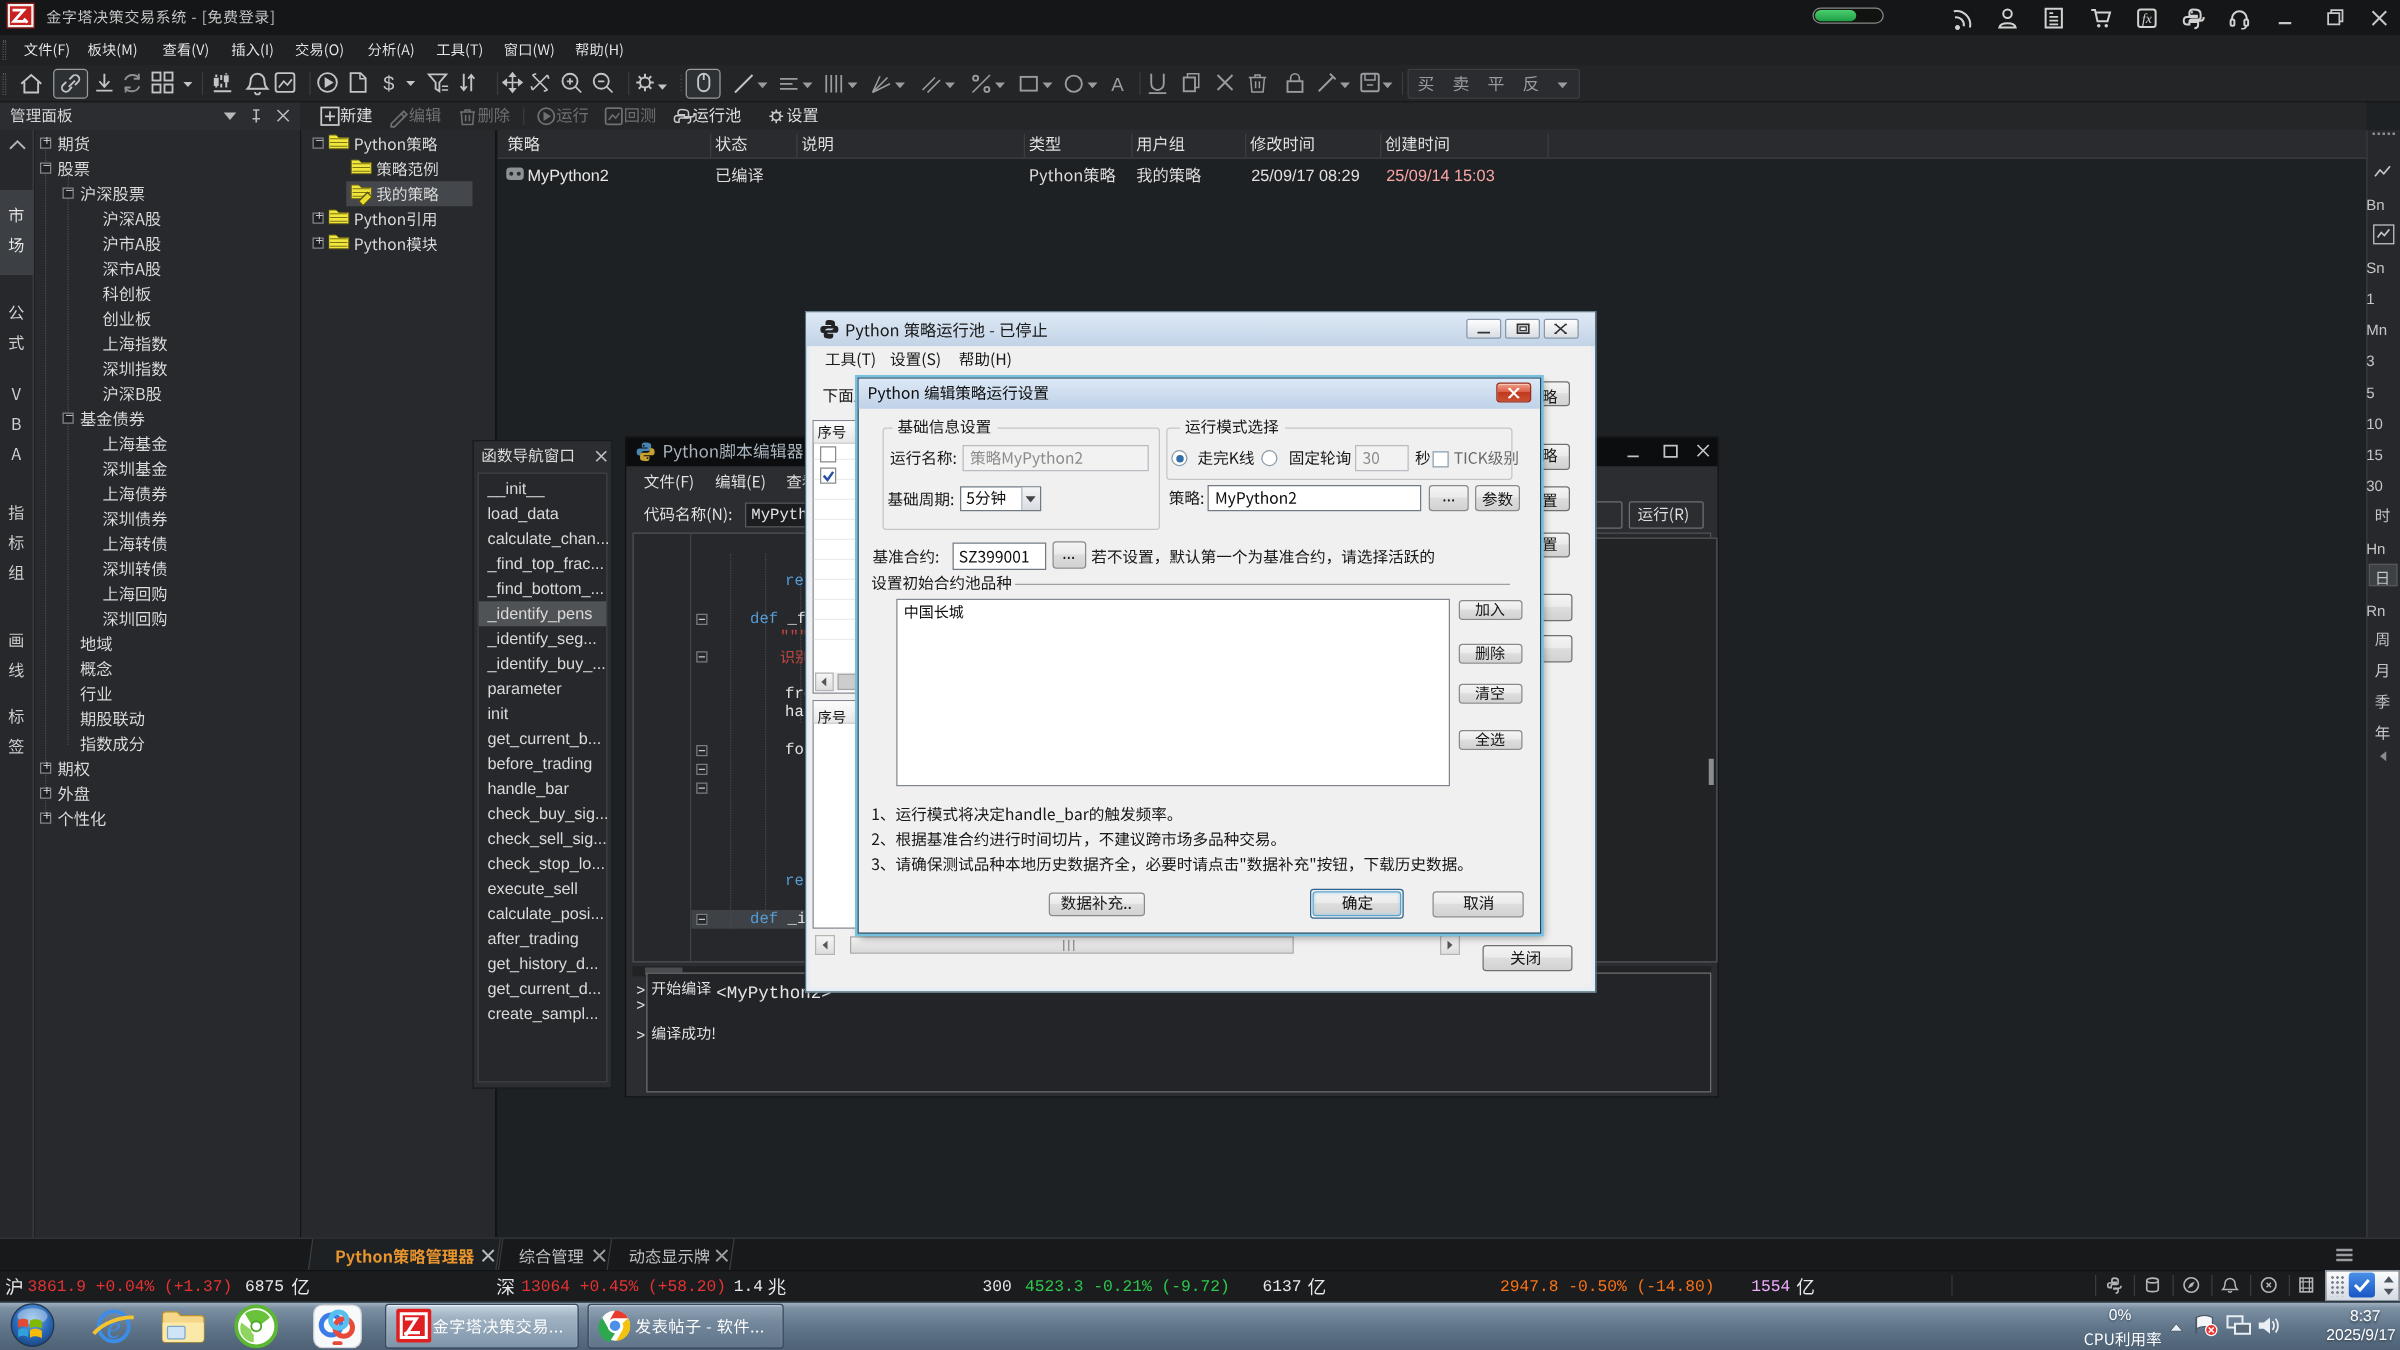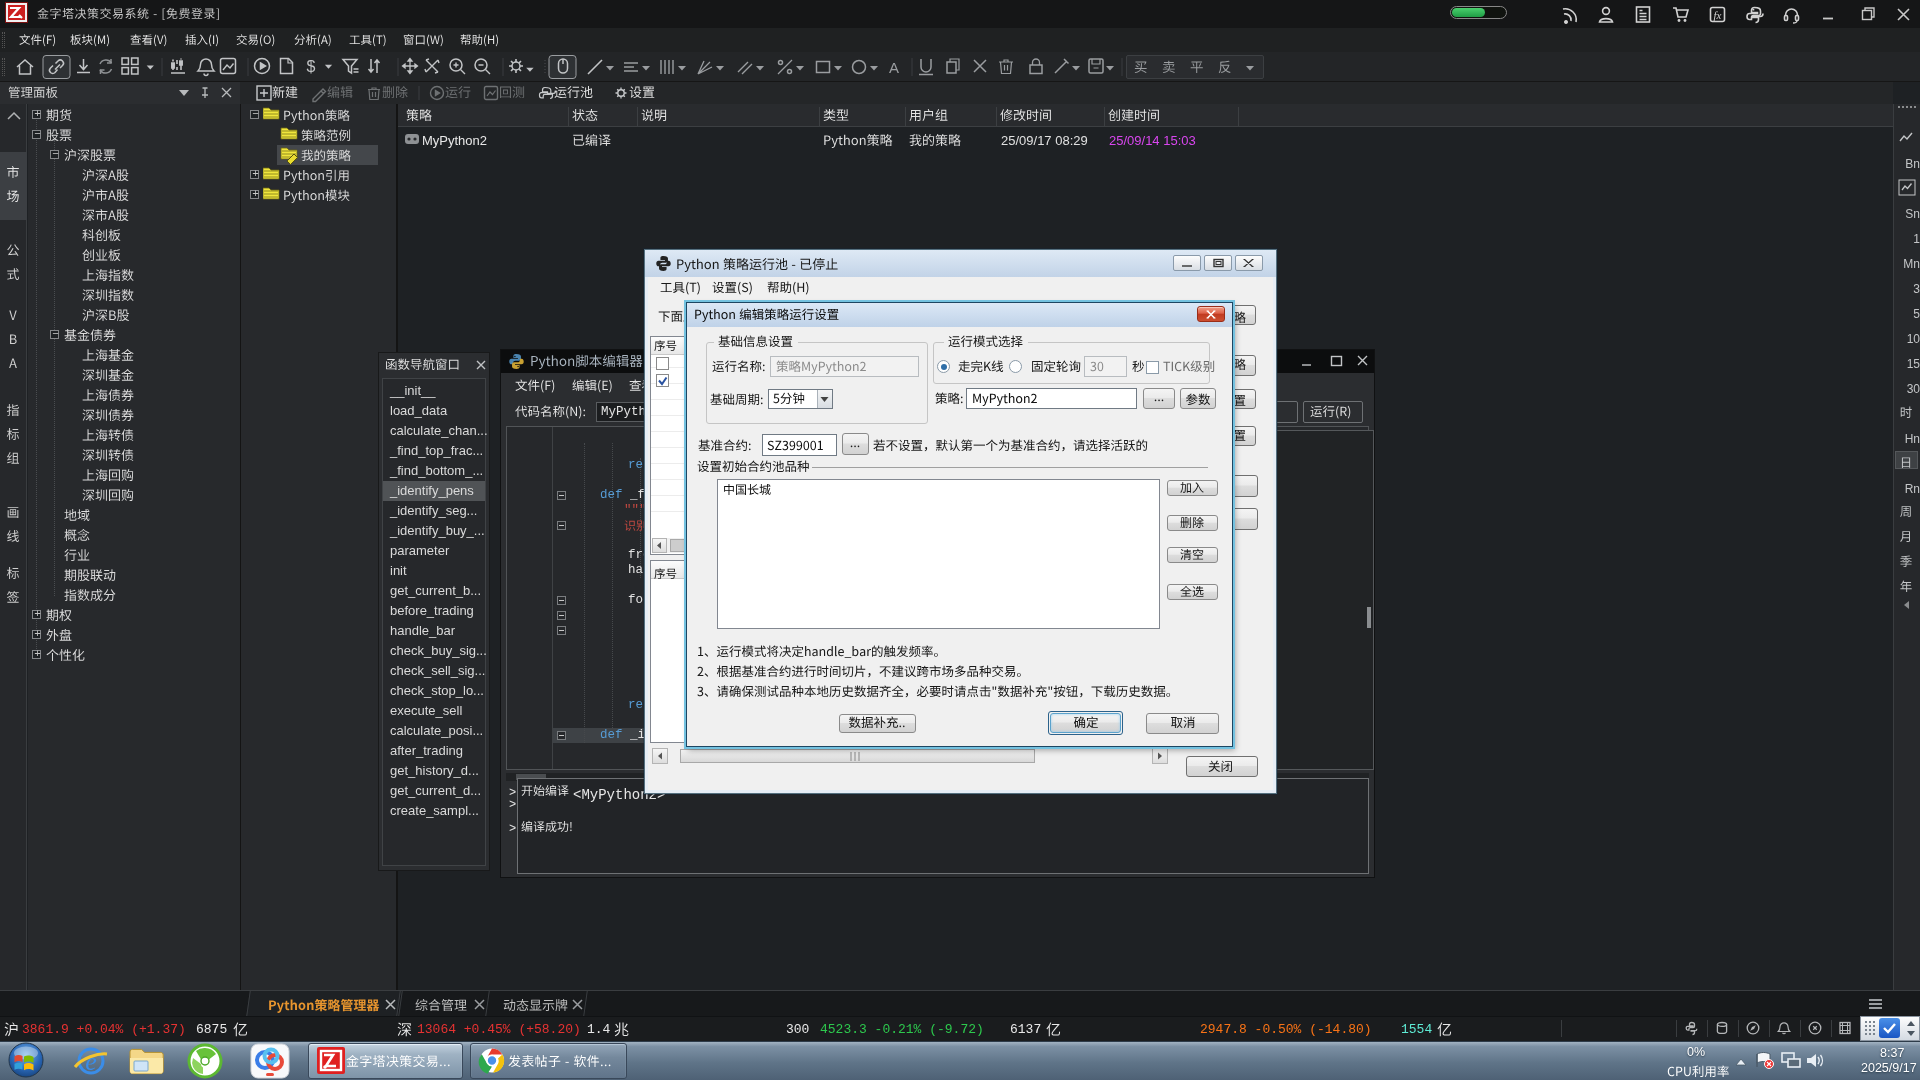--- a/index.html
+++ b/index.html
@@ -1,21 +1,21 @@
 <!DOCTYPE html>
 <html><head><meta charset="utf-8"><title>p</title><style>
 *{margin:0;padding:0;box-sizing:border-box}
 html,body{width:1920px;height:1080px;overflow:hidden;background:#1e2124;
  font-family:"Liberation Sans",sans-serif;-webkit-font-smoothing:antialiased}
 .a{position:absolute}
 .mono{font-family:"Liberation Mono",monospace}
 svg.tx{position:absolute;left:0;top:0;pointer-events:none}
 .eb{position:absolute;width:9px;height:9px;border:1px solid #85878a;background:#1e2124}
 .ebt{position:absolute;width:11px;height:9px;color:#c8c8c8;font-size:11px;line-height:9px;text-align:center;font-family:"Liberation Mono",monospace}
-.rst{position:absolute;width:27px;text-align:right;color:#c4c6c8;font-size:12px}
+.rst{position:absolute;width:27px;text-align:left;color:#c4c6c8;font-size:12px}
 .cl{font-size:12.5px;line-height:15px}
 .eb2{position:absolute;left:57px;width:9px;height:9px;border:1px solid #7a7d80;background:#26282b}
 .eb2 i{position:absolute;left:1px;top:3px;width:5px;height:1px;background:#c8c8c8}
 .wbtn{position:absolute;width:28px;height:16px;border:1px solid #8a9aaa;border-radius:2px;background:linear-gradient(180deg,#fdfdfd,#d9dee4)}
 .wbtn2{position:absolute;border:1px solid #8a8a8a;border-radius:3px;background:linear-gradient(180deg,#f4f4f4 0%,#ebebeb 45%,#dddddd 50%,#d2d2d2 100%)}
 .pbtn{position:absolute;border:1px solid #707070;border-radius:3px;background:linear-gradient(180deg,#f4f4f4 0%,#ebebeb 45%,#dddddd 50%,#d2d2d2 100%)}
 </style></head><body>
 <svg width="0" height="0" style="position:absolute">
     <defs>
       <radialGradient id="orbg" cx="50%" cy="35%" r="75%">
@@ -649,21 +649,21 @@
 <div class="a" style="left:0;top:1016px;width:1920px;height:25px;background:#1a1c1e;border-top:1px solid #101214"></div>
 <div class="mono a" style="left:22px;top:1022px;font-size:13px;color:#e63232">3861.9 +0.04% (+1.37)</div>
 <div class="mono a" style="left:196px;top:1022px;font-size:13px;color:#e8e8e8">6875</div>
 <div class="mono a" style="left:417px;top:1022px;font-size:13px;color:#e63232">13064 +0.45% (+58.20)</div>
 <div class="mono a" style="left:587px;top:1022px;font-size:13px;color:#e8e8e8">1.4</div>
 <div class="mono a" style="left:786px;top:1022px;font-size:13px;color:#e8e8e8">300</div>
 <div class="mono a" style="left:820px;top:1022px;font-size:13px;color:#2dc84d">4523.3 -0.21% (-9.72)</div>
 <div class="mono a" style="left:1010px;top:1022px;font-size:13px;color:#e8e8e8">6137</div>
 <div class="mono a" style="left:1175px;top:1054px;font-size:13px;color:#e8e8e8">50</div>
 <div class="mono a" style="left:1200px;top:1022px;font-size:13px;color:#f97316">2947.8 -0.50% (-14.80)</div>
-<div class="mono a" style="left:1401px;top:1022px;font-size:13px;color:#5eead4">1554</div>
+<div class="mono a" style="left:1401px;top:1022px;font-size:13px;color:#f0abfc">1554</div>
 <svg class="a" style="left:1561px;top:1016px" width="332" height="25" fill="none" stroke="#b4b6b8" stroke-width="1.3">
  <path d="M0.5 4v17M115.5 4v17M146.5 4v17M177.5 4v17M208.5 4v17M239.5 4v17M270.5 4v17M300.5 4v17" stroke="#3a3d40" stroke-width="1"></path>
  <g transform="translate(123,5)">
         <path d="M7.5 1.5c-2 0-2 1.2-2 2v1.3h3.4v.6H3.6c-1.3 0-1.4 1-1.4 1.9s.2 1.8 1.5 1.8h1.2V7.9c0-.9.6-1.3 1.3-1.3h3c.9 0 1.3-.6 1.3-1.3V3.4c0-1.3-.6-1.9-3-1.9z"></path>
         <path d="M8.5 13.5c2 0 2-1.2 2-2v-1.3H7.1v-.6h4.3c1.3 0 1.4-1 1.4-1.9"></path>
       </g>
  <g transform="translate(154,5)">
         <ellipse cx="7" cy="3.4" rx="4.6" ry="1.9"></ellipse>
         <path d="M2.4 3.4v7c0 1 2 1.9 4.6 1.9s4.6-.9 4.6-1.9v-7"></path>
       </g>
@@ -786,21 +786,21 @@
     <div class="eb" style="left:50px;top:330px"></div>
     <div class="ebt" style="left:50px;top:330px">−</div>
     <div class="eb" style="left:32px;top:610px"></div>
     <div class="ebt" style="left:32px;top:610px">+</div>
     <div class="eb" style="left:32px;top:630px"></div>
     <div class="ebt" style="left:32px;top:630px">+</div>
     <div class="eb" style="left:32px;top:650px"></div>
     <div class="ebt" style="left:32px;top:650px">+</div>
     <div class="a" style="left:422px;top:133px;font-size:13px;color:#e8e8e8">MyPython2</div>
     <div class="a" style="left:1001px;top:133px;font-size:13px;color:#e0e0e0">25/09/17 08:29</div>
-    <div class="a" style="left:1109px;top:133px;font-size:13px;color:#d946ef">25/09/14 15:03</div>
+    <div class="a" style="left:1109px;top:133px;font-size:13px;color:#fca5a5">25/09/14 15:03</div>
     <svg class="tx" width="1920" height="1080" viewBox="0 0 1920 1080">
       <g fill="#c8c8c8" transform="translate(37 18) scale(0.6)">
         <use href="#q0" x="0"></use>
         <use href="#q1" x="20.8"></use>
         <use href="#q2" x="41.7"></use>
         <use href="#q3" x="62.5"></use>
         <use href="#q4" x="83.3"></use>
         <use href="#q5" x="104.2"></use>
         <use href="#q6" x="125"></use>
         <use href="#q7" x="145.8"></use>

